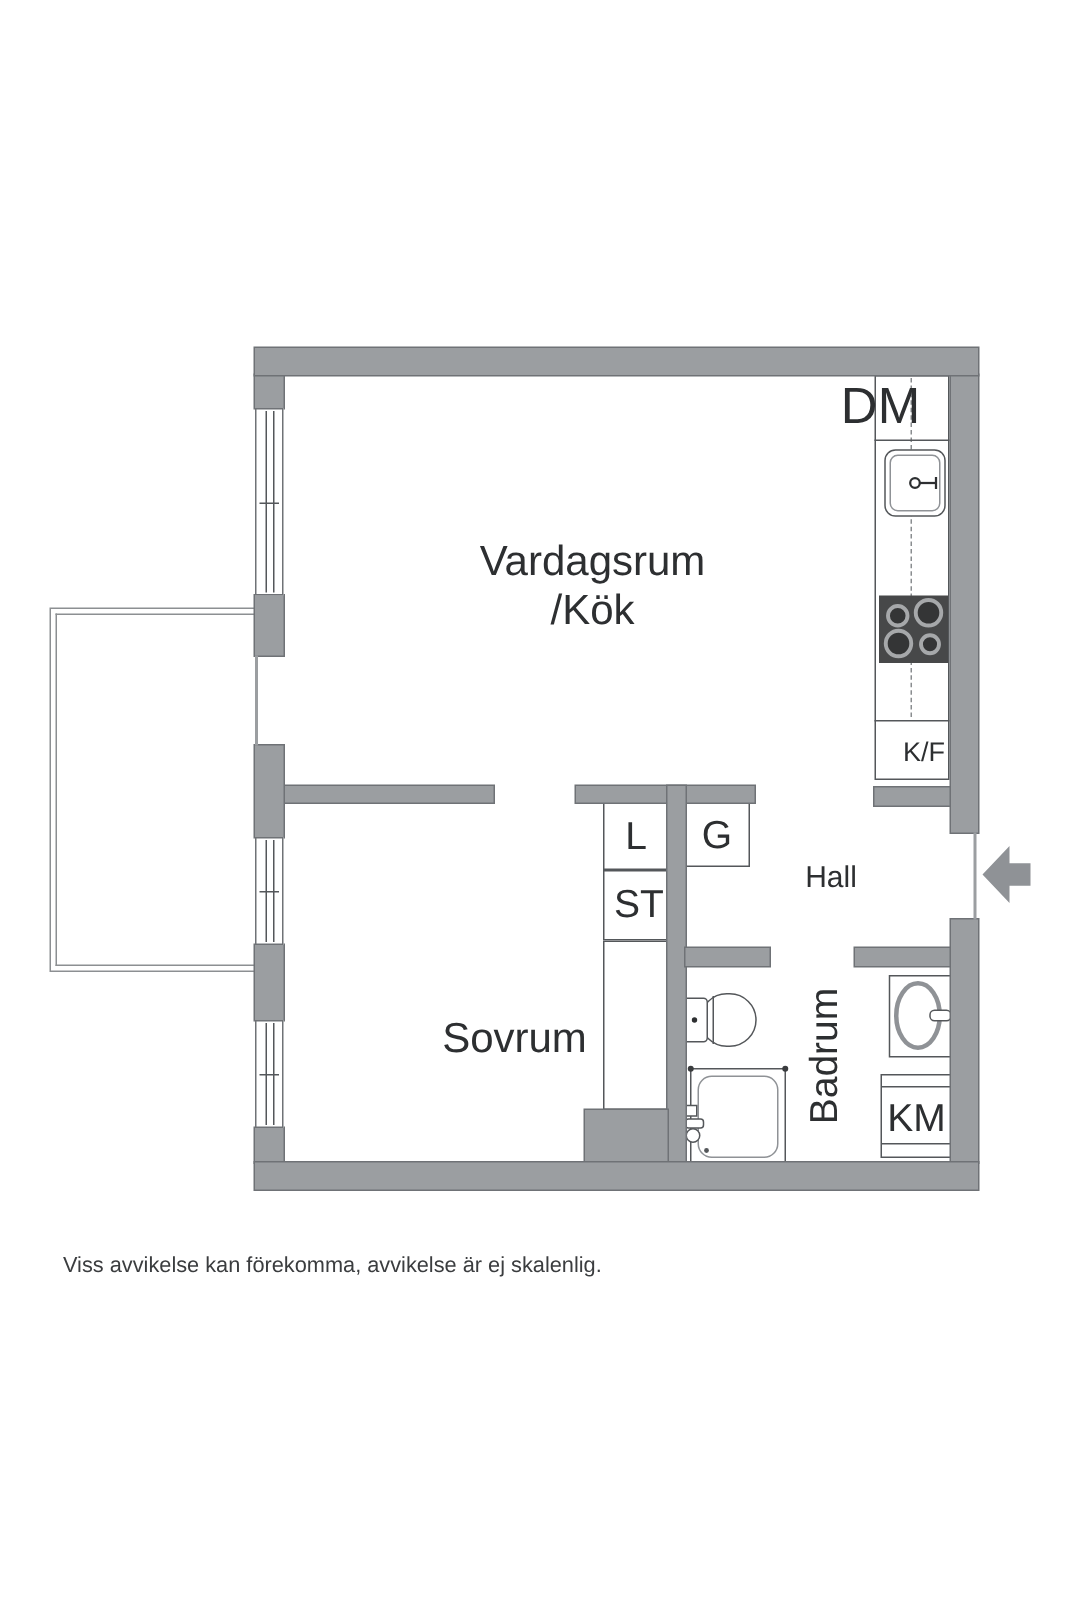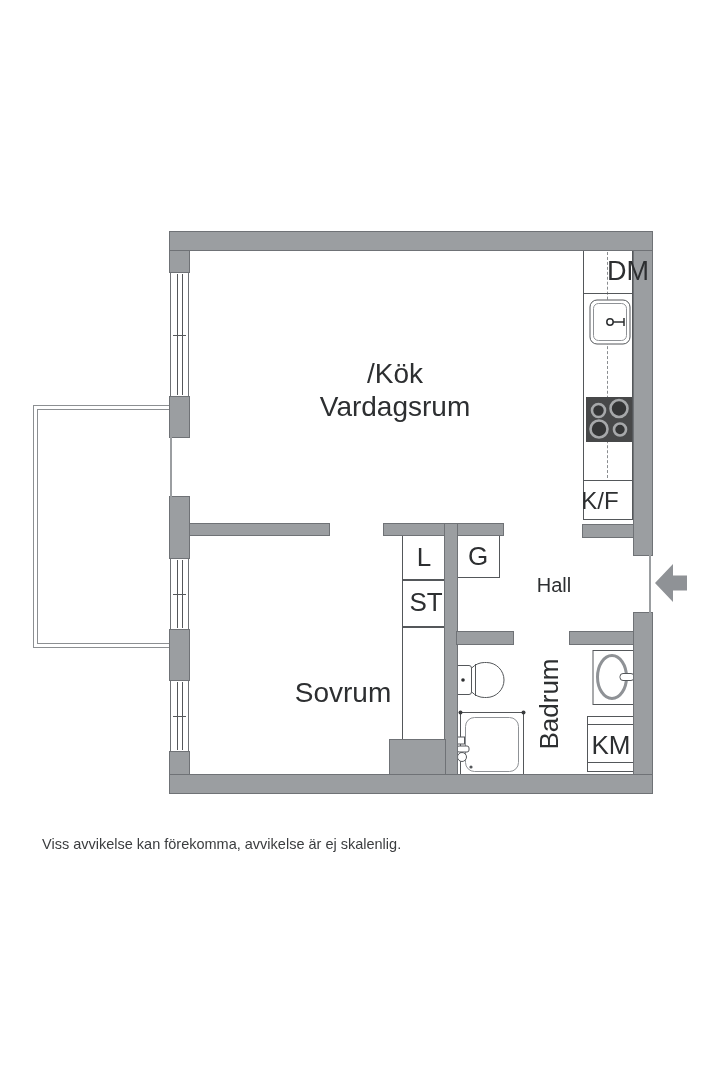--- a/index.html
+++ b/index.html
@@ -129,27 +129,27 @@
   </div>
 
   <div class="threshold" style="left:170px;top:437px;width:2px;height:60px;"></div>
   <div class="threshold" style="left:649px;top:555px;width:2px;height:58px;"></div>
 
   <svg style="left:654px;top:561px;" width="34" height="44" viewBox="0 0 34 44">
     <polygon points="1,22 19,3 19,14.5 33,14.5 33,29.5 19,29.5 19,41" fill="#8f9296"></polygon>
   </svg>
 
   <div class="lbl room" style="left:395px;top:390px;">
+    <div>Vardagsrum</div>
     <div>/Kök</div>
-    <div>Vardagsrum</div>
   </div>
   <div class="lbl room" style="left:297px;top:692px;margin-left:46px;">Sovrum</div>
   <div class="lbl" style="left:554px;top:585px;font-size:20px;">Hall</div>
   <div class="lbl vert" style="left:549px;top:704px;">Badrum</div>
   <div class="lbl" style="left:424px;top:557px;">L</div>
   <div class="lbl" style="left:426px;top:602px;">ST</div>
   <div class="lbl" style="left:478px;top:556px;">G</div>
-  <div class="lbl" style="left:628px;top:271px;font-size:27px;">DM</div>
-  <div class="lbl" style="left:600px;top:501px;font-size:24px;">K/F</div>
+  <div class="lbl" style="left:587px;top:271px;font-size:34px;">DM</div>
+  <div class="lbl" style="left:616px;top:501px;font-size:18px;">K/F</div>
   <div class="lbl" style="left:611px;top:745px;">KM</div>
 
   <div class="disclaimer">Viss avvikelse kan förekomma, avvikelse är ej skalenlig.</div>
 </div>
 
 </body></html>

